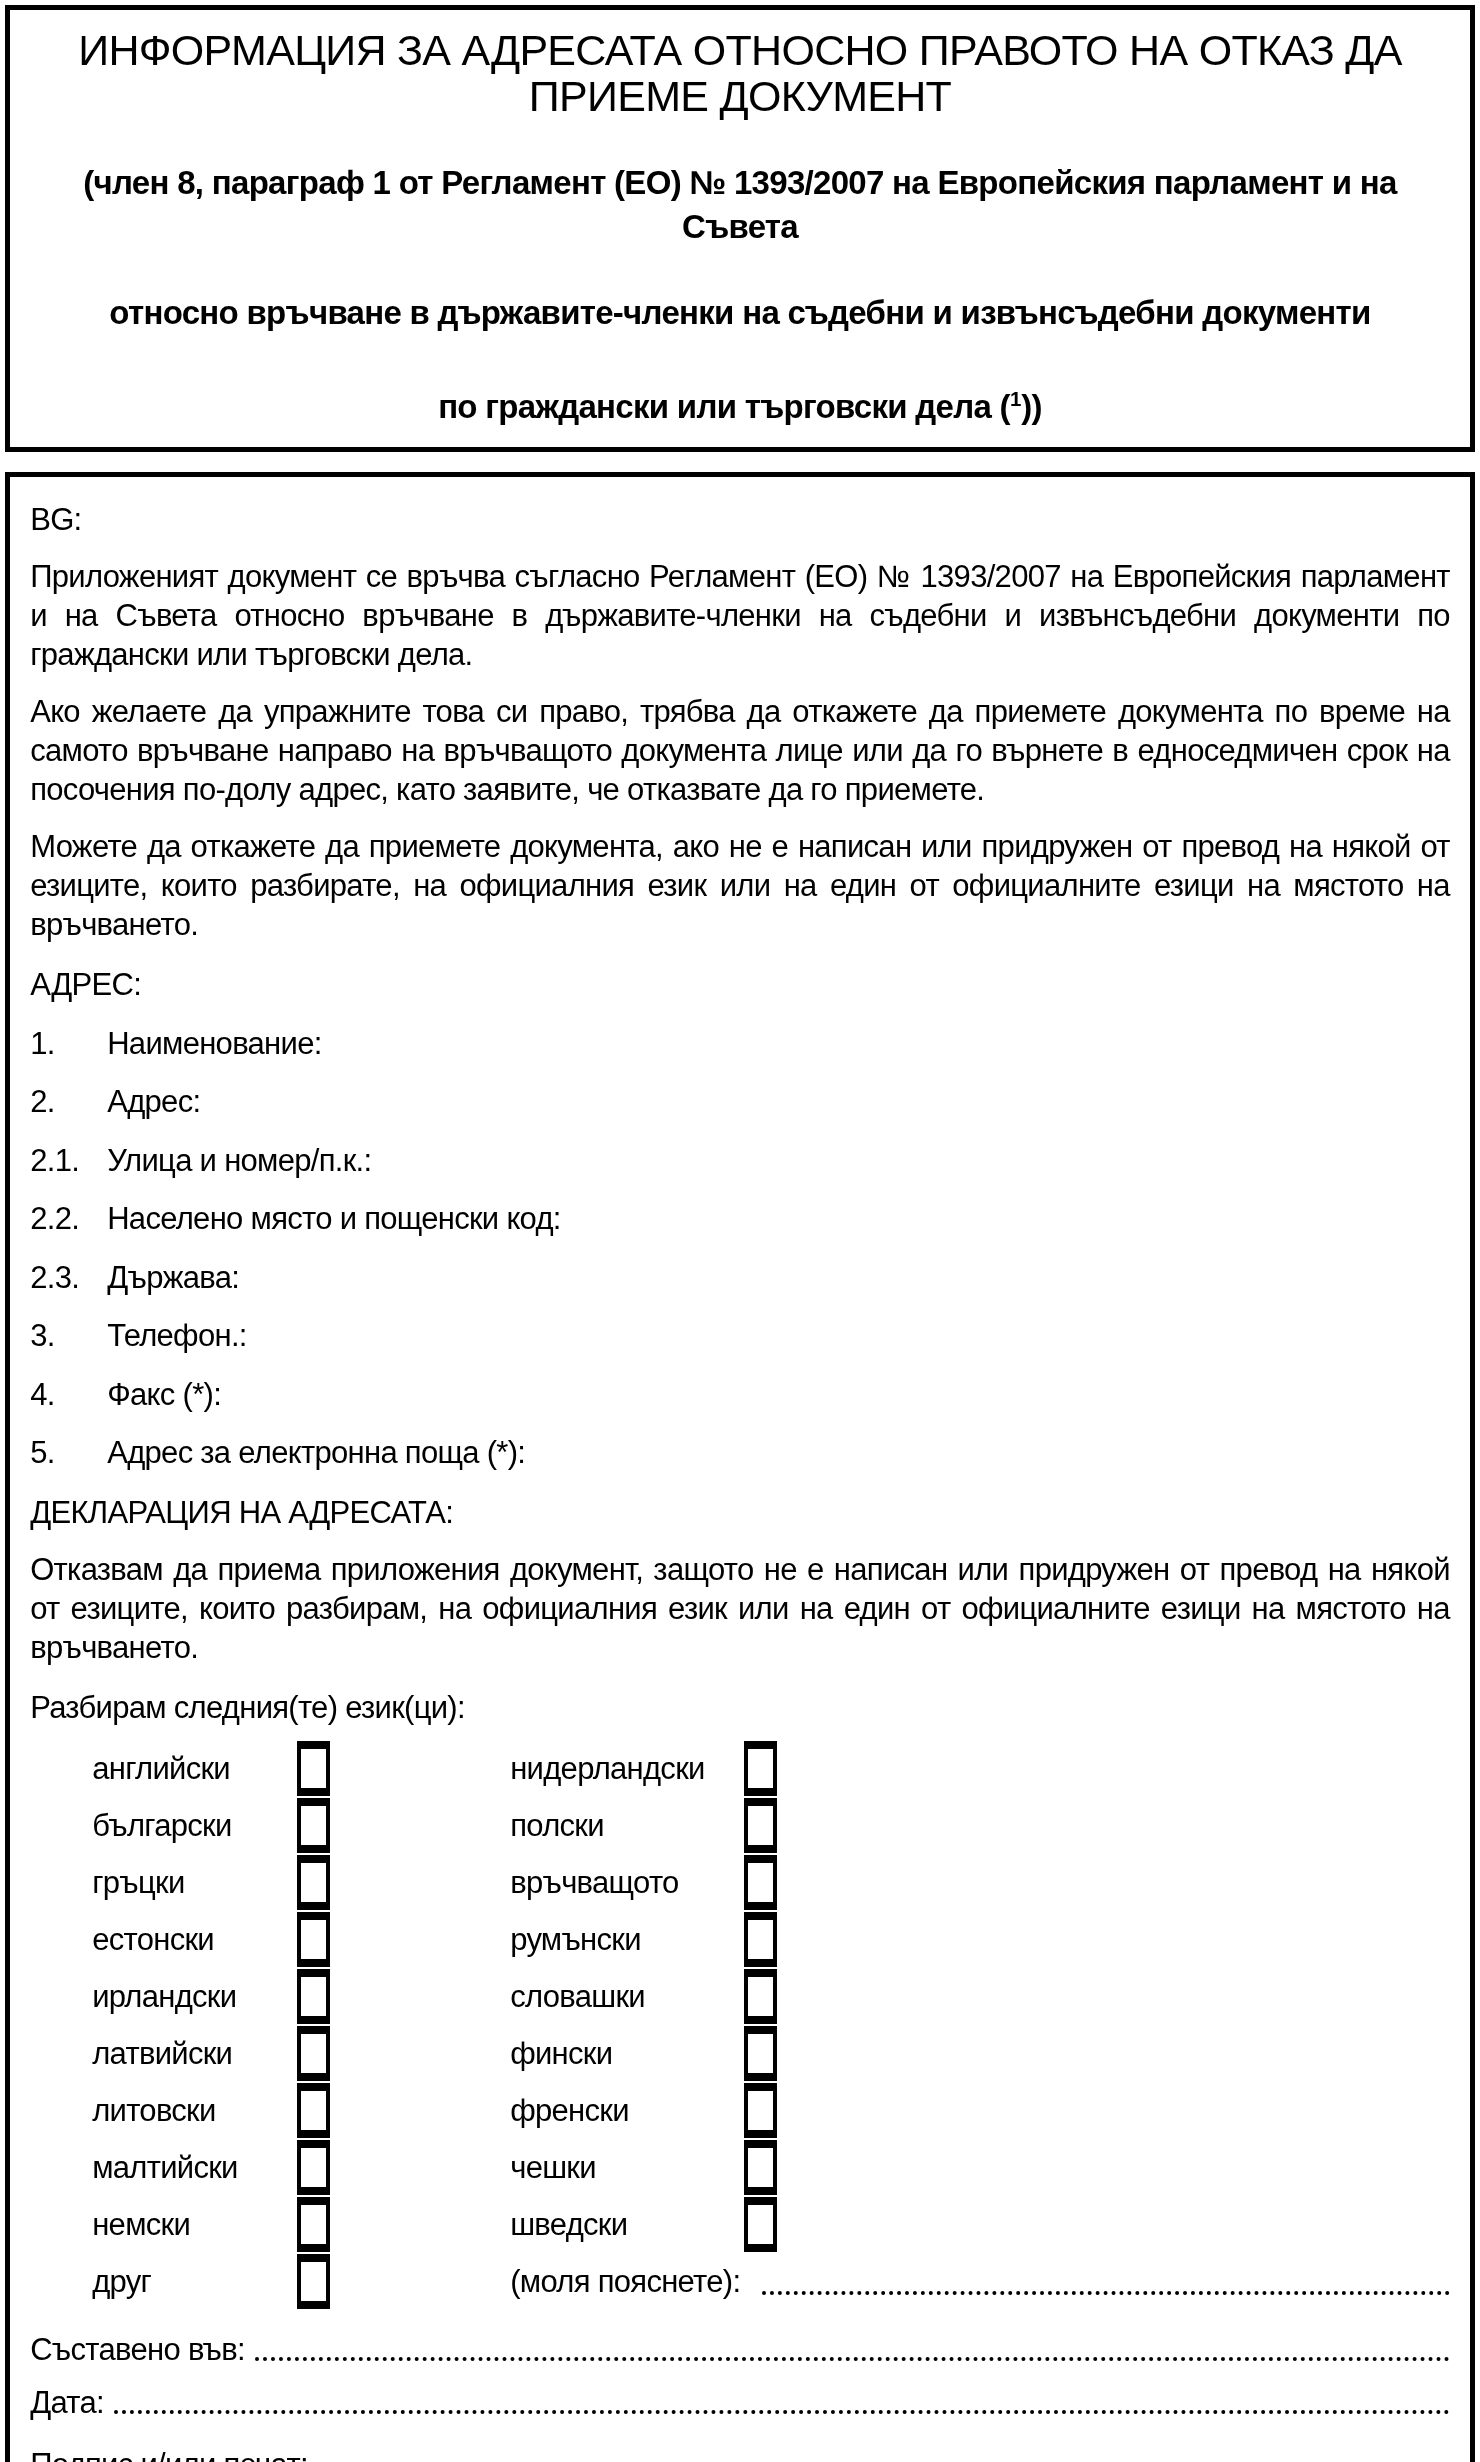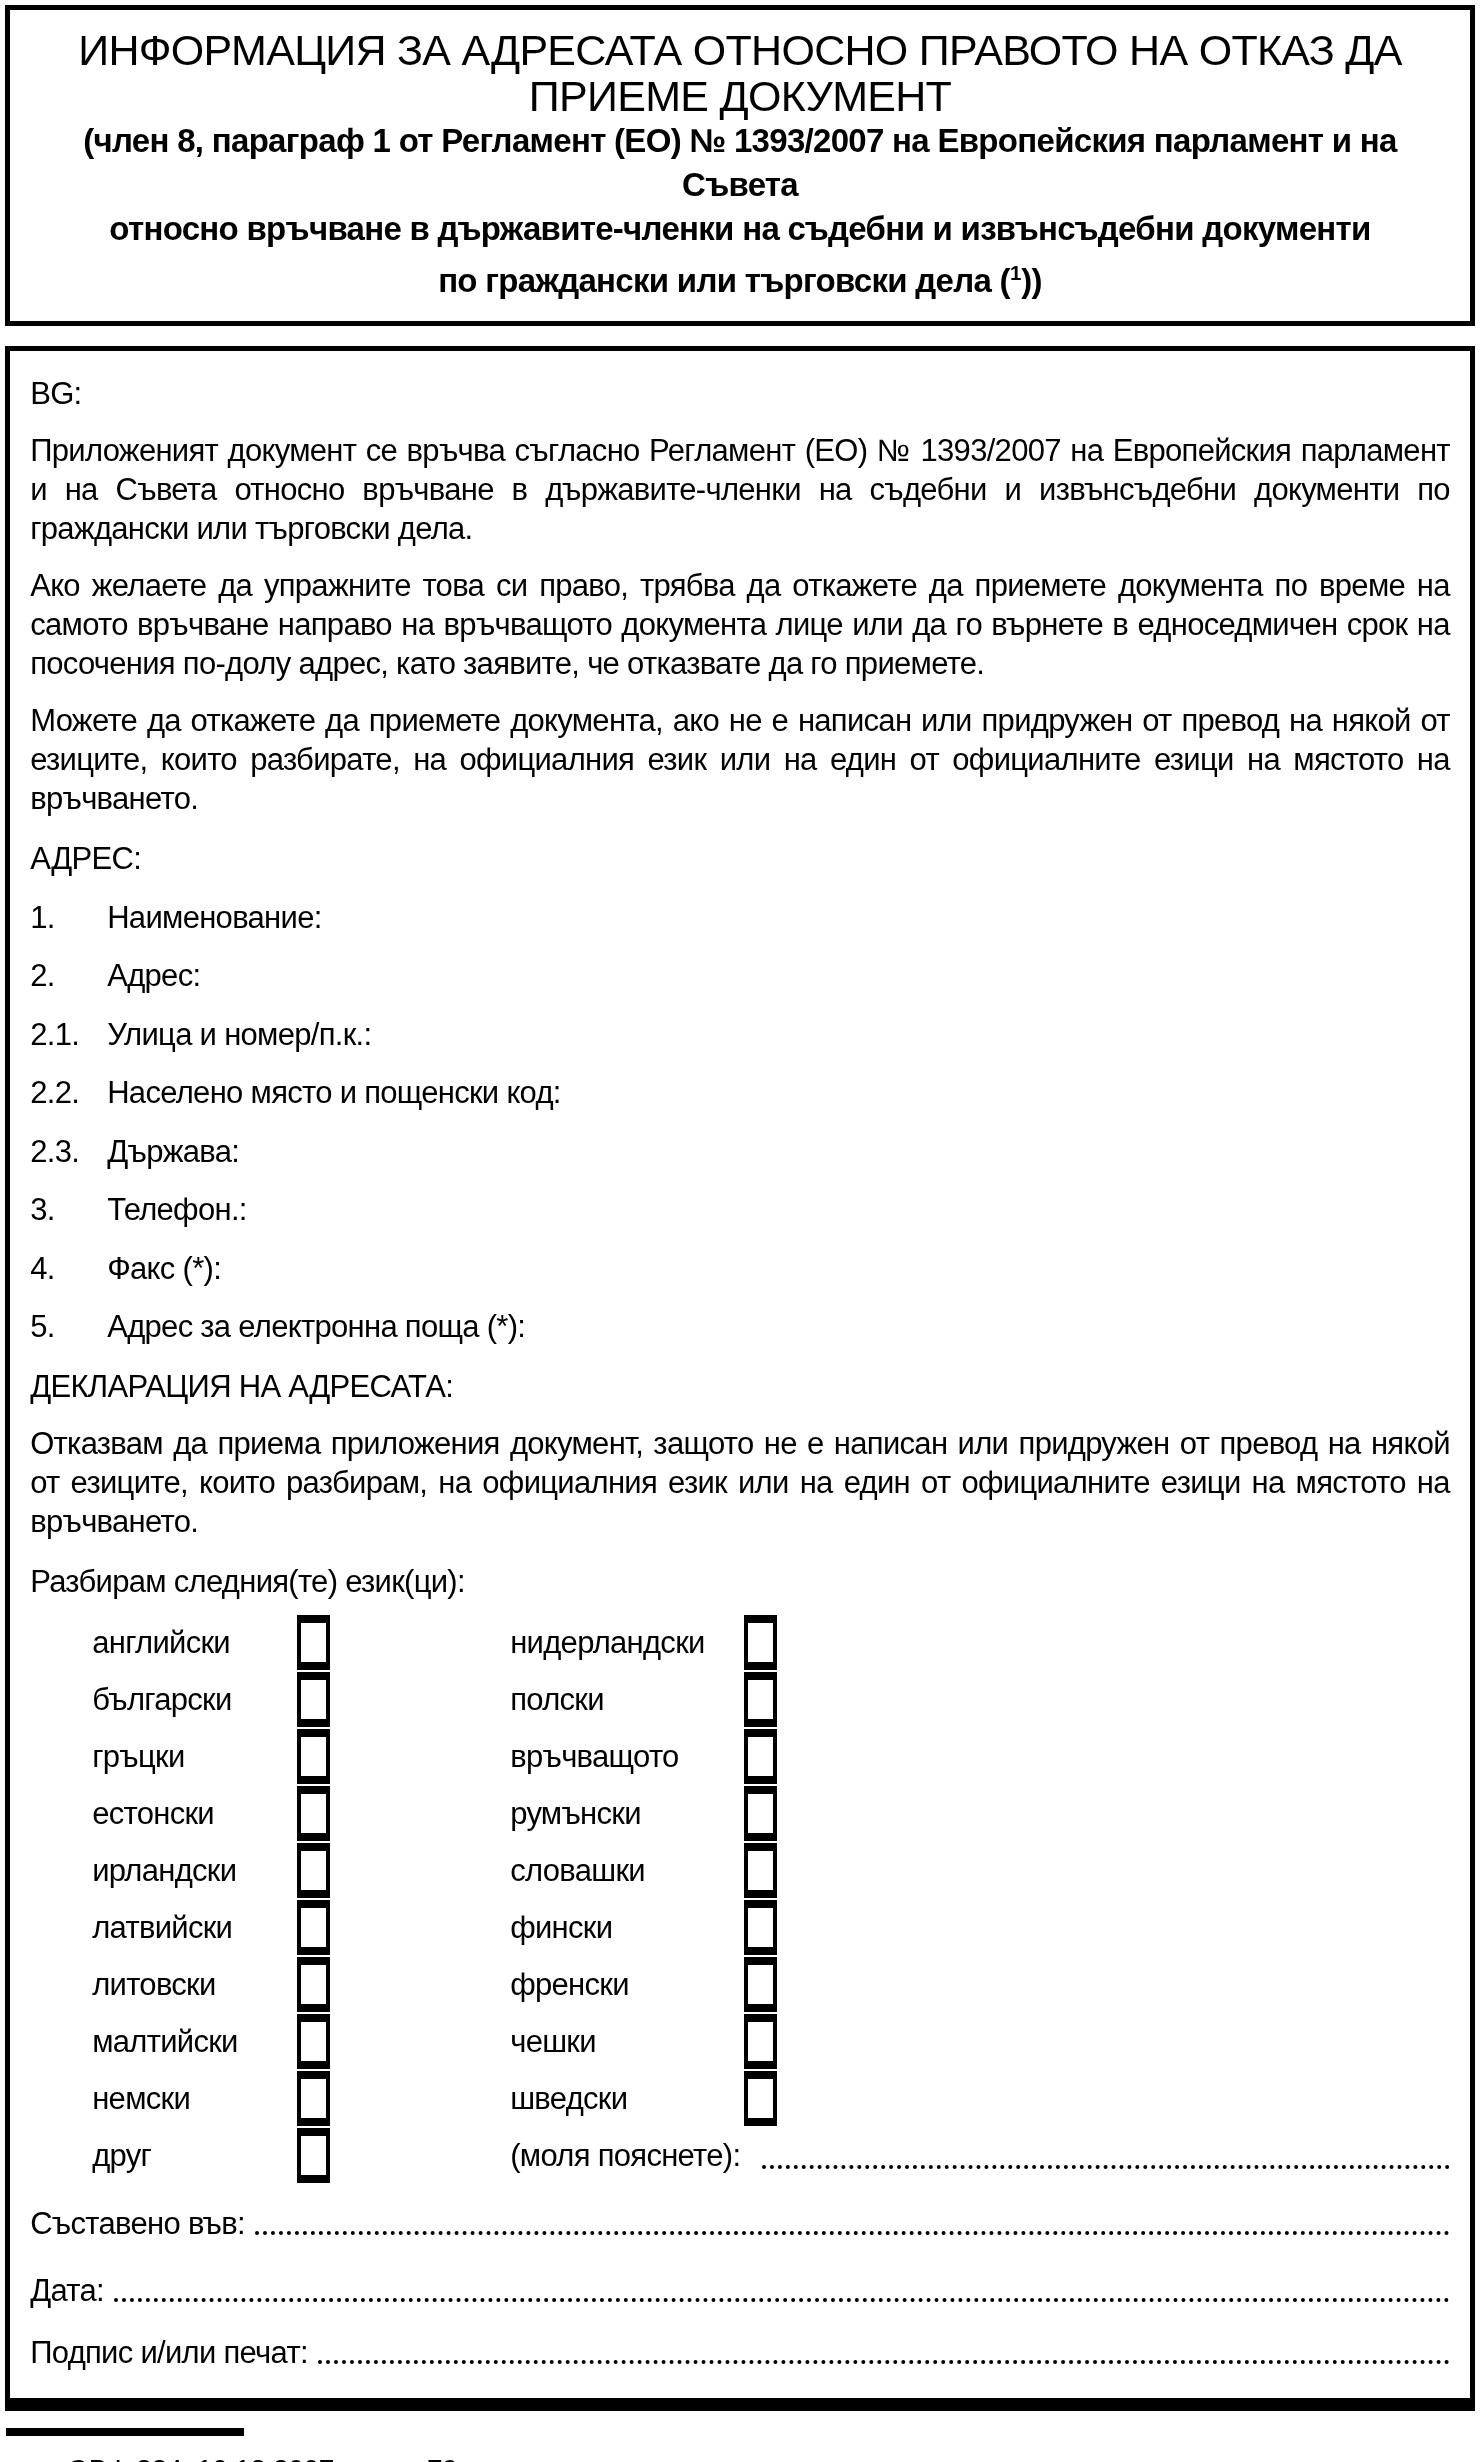--- a/index.html
+++ b/index.html
@@ -13,21 +13,21 @@
     font-size: 31px;
     letter-spacing: -0.7px;
   }
   .page { width: 1480px; min-height: 2462px; padding: 5.2px; position: relative; }
 
   .box { border: 5.9px solid #000; background: #fff; }
 
   
   .header-box { text-align: center; padding: 17px 33px 18px; margin-bottom: 19.5px; }
   .title-line { font-size: 43px; line-height: 46px; font-weight: 400; }
-  .subtitle-line { font-size: 33px; line-height: 44px; font-weight: 700; }
+  .subtitle-line { font-size: 33px; line-height: 44px; font-weight: 700; margin-top: 42px; }
 
   
   .main-box { border-bottom-width: 13px; padding: 23.4px 20px 26px; }
 
   .bg-line { line-height: 39px; }
   .para { text-align: justify; line-height: 39px; margin-top: 18px; }
   .heading { margin-top: 21px; line-height: 39px; }
 
   .item { display: flex; margin-top: 19.5px; line-height: 39px; }
   .item-num { width: 77px; flex-shrink: 0; }
@@ -49,21 +49,21 @@
   .leader {
     flex: 1;
     min-width: 39px;
     border-bottom: 4.6px dotted #000;
     height: 0;
   }
 
   .field-row { display: flex; line-height: 39px; }
   .field-row .leader { align-self: flex-end; margin-bottom: 7.8px; margin-left: 10.4px; }
   .row-sastaveno { margin-top: 19.5px; }
-  .row-data { margin-top: 28px; }
+  .row-data { margin-top: 14px; }
   .row-podpis { margin-top: 23.4px; }
   .field-label { white-space: nowrap; }
 
   
   .fn-rule { width: 238px; height: 8.5px; background: #000; margin: 17px 0 15.6px 1.3px; }
   .footnotes { font-size: 28px; letter-spacing: -0.3px; }
   .fn-row { display: flex; line-height: 36px; margin-top: 6.5px; }
   .fn-marker { width: 62px; flex-shrink: 0; }
 
   sup { font-size: 62%; vertical-align: super; letter-spacing: 0; }

